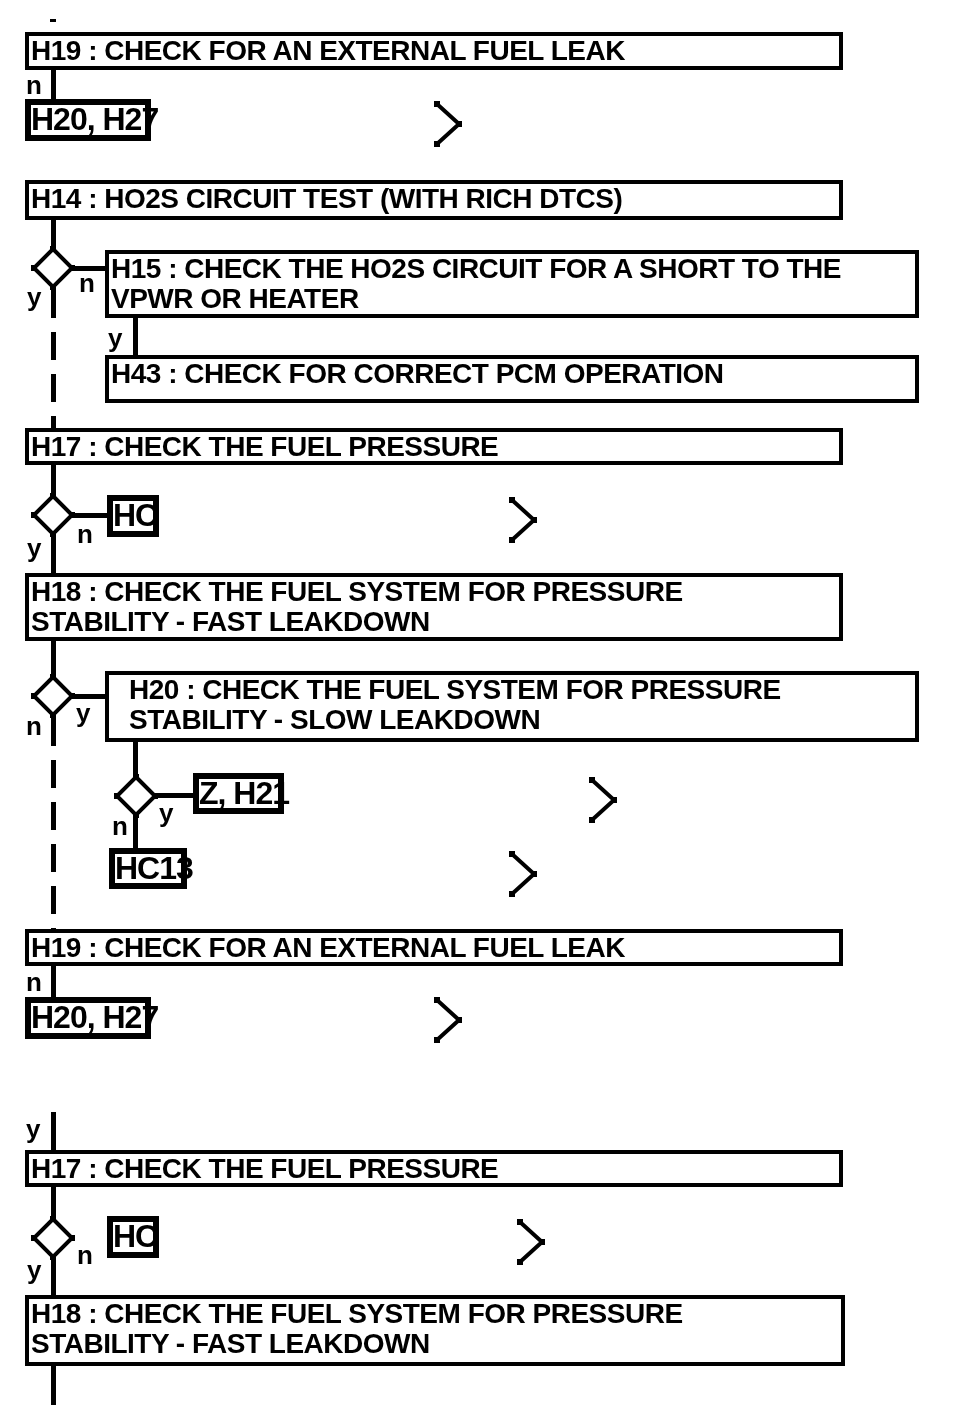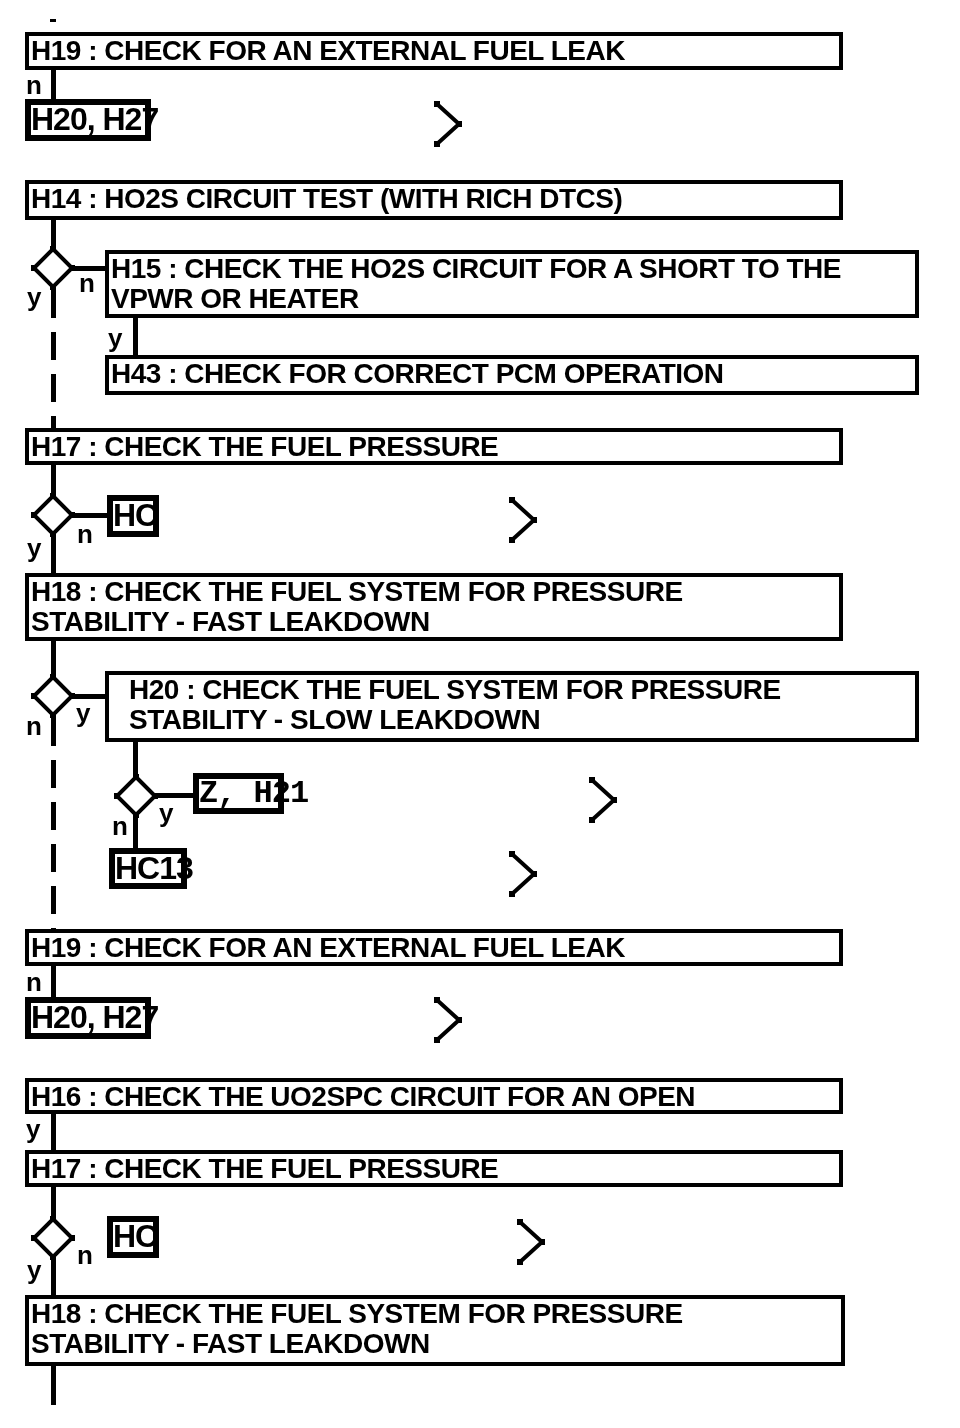--- a/index.html
+++ b/index.html
@@ -69,32 +69,31 @@
   <div class="line" style="left:51px;top:1112px;width:5px;height:40px;"></div>
   <div class="line" style="left:51px;top:1185px;width:5px;height:33px;"></div>
   <div class="line" style="left:51px;top:1257px;width:5px;height:40px;"></div>
   <div class="line" style="left:51px;top:1364px;width:5px;height:41px;"></div>
 
   <div class="box" style="left:25px;top:32px;width:818px;height:38px;">H19 : CHECK FOR AN EXTERNAL FUEL LEAK</div>
   <div class="box small" style="left:25px;top:99px;width:126px;height:42px;">H20, H27</div>
   <div class="box" style="left:25px;top:180px;width:818px;height:40px;">H14 : HO2S CIRCUIT TEST (WITH RICH DTCS)</div>
   <div class="box" style="left:105px;top:250px;width:814px;height:68px;">H15 : CHECK THE HO2S CIRCUIT FOR A SHORT TO THE
 VPWR OR HEATER</div>
-  <div class="box" style="left:105px;top:355px;width:814px;height:40px;">H43 : CHECK FOR CORRECT PCM OPERATION</div>
+  <div class="box" style="left:105px;top:355px;width:814px;height:48px;">H43 : CHECK FOR CORRECT PCM OPERATION</div>
   <div class="box" style="left:25px;top:428px;width:818px;height:37px;">H17 : CHECK THE FUEL PRESSURE</div>
   <div class="box small" style="left:107px;top:495px;width:52px;height:42px;">HC</div>
   <div class="box" style="left:25px;top:573px;width:818px;height:68px;">H18 : CHECK THE FUEL SYSTEM FOR PRESSURE
 STABILITY - FAST LEAKDOWN</div>
   <div class="box" style="left:105px;top:671px;width:814px;height:71px;padding-left:20px;">H20 : CHECK THE FUEL SYSTEM FOR PRESSURE
 STABILITY - SLOW LEAKDOWN</div>
-  <div class="box small" style="left:193px;top:773px;width:91px;height:41px;font-family:Liberation Mono, monospace;">Z, H21</div>
+  <div class="box small" style="left:193px;top:773px;width:91px;height:41px;">Z, H21</div>
   <div class="box small" style="left:109px;top:848px;width:78px;height:41px;">HC13</div>
   <div class="box" style="left:25px;top:929px;width:818px;height:37px;">H19 : CHECK FOR AN EXTERNAL FUEL LEAK</div>
   <div class="box small" style="left:25px;top:997px;width:126px;height:42px;">H20, H27</div>
-  <div class="box" style="left:25px;top:1078px;width:818px;height:36px;">H16 : CHECK THE UO2SPC CIRCUIT FOR AN OPEN</div>
   <div class="box" style="left:25px;top:1150px;width:818px;height:37px;">H17 : CHECK THE FUEL PRESSURE</div>
   <div class="box small" style="left:107px;top:1216px;width:52px;height:42px;">HC</div>
   <div class="box" style="left:25px;top:1295px;width:820px;height:71px;">H18 : CHECK THE FUEL SYSTEM FOR PRESSURE
 STABILITY - FAST LEAKDOWN</div>
 
   <div class="icon" style="left:30px;top:245px;">
     <svg width="46" height="46">
         <polygon points="23,4 42,23 23,42 4,23" fill="#fff" stroke="#000" stroke-width="4"></polygon>
         <rect x="20" y="1" width="6" height="6"></rect>
         <rect x="39" y="20" width="6" height="6"></rect>

